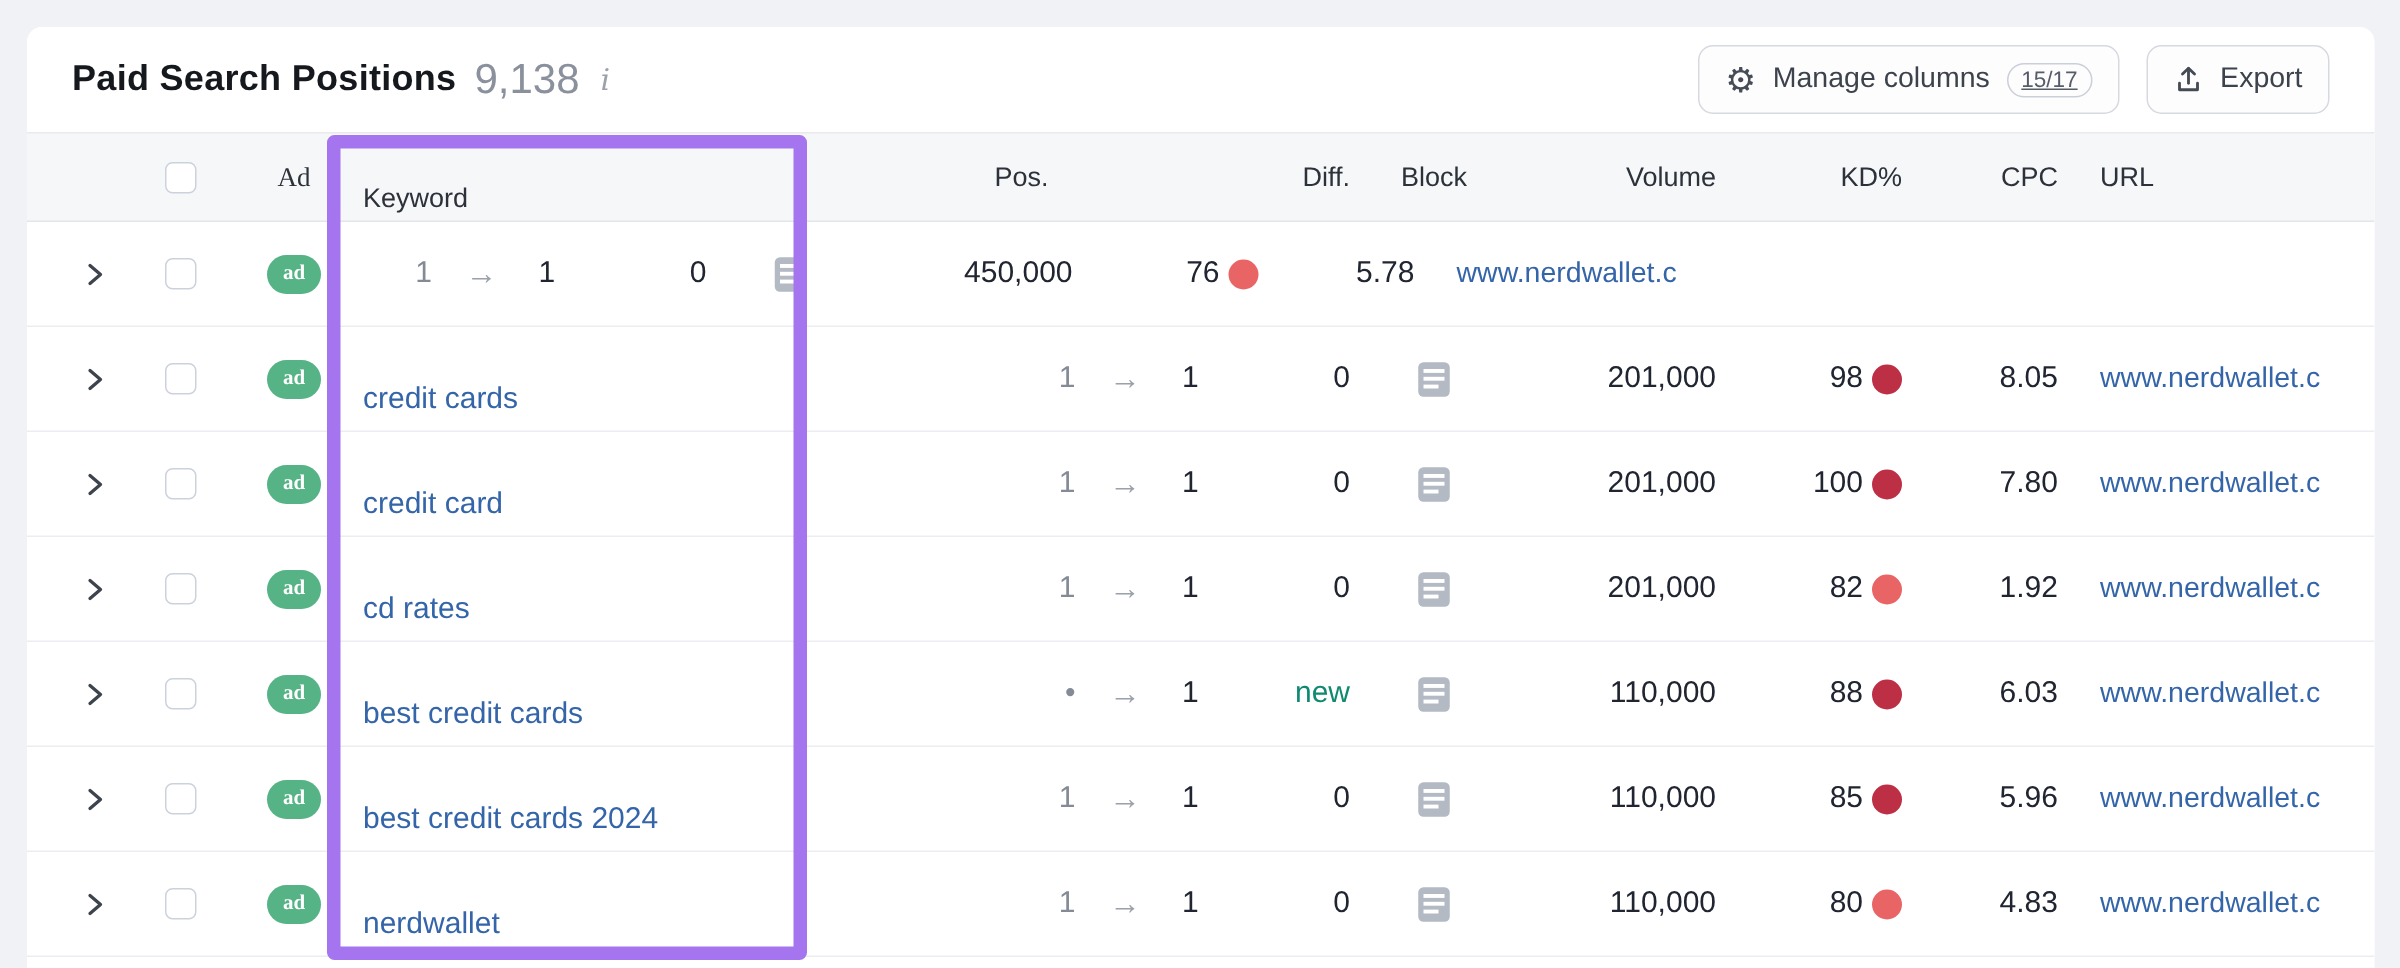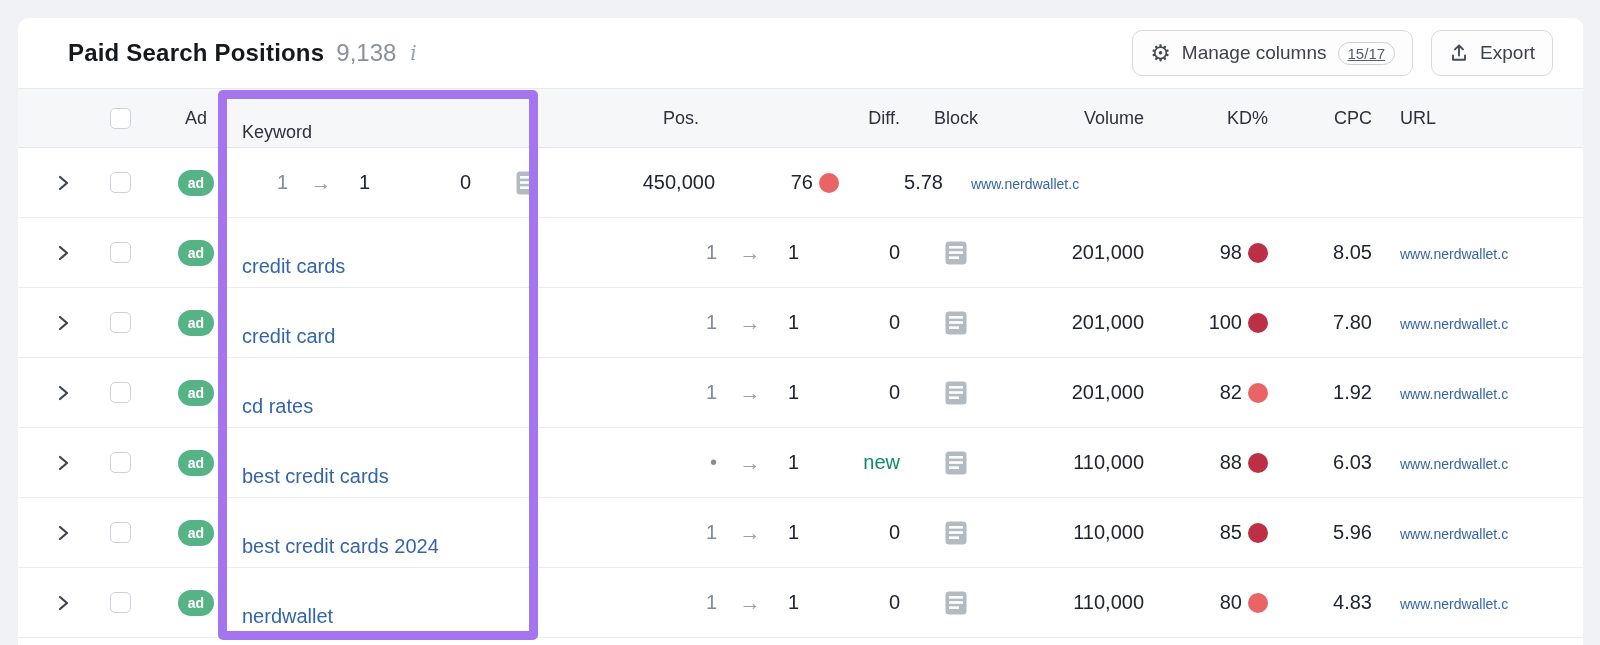--- a/index.html
+++ b/index.html
@@ -2,64 +2,64 @@
 <html><head>
 <meta charset="utf-8">
 <style>
   * { margin:0; padding:0; box-sizing:border-box; }
   html,body { width:1600px; height:645px; overflow:hidden; background:#f1f2f6;
               font-family:"Liberation Sans", sans-serif; }
   .card { position:absolute; left:18px; top:18px; width:1565px; height:660px;
           background:#ffffff; border-radius:10px; overflow:hidden; }
 
   
-  .titlebar { height:70px; display:flex; align-items:center; padding:0 30px; background:#fff;margin-left:20px; }
+  .titlebar { height:70px; display:flex; align-items:center; padding:0 30px; background:#fff; }
   .title { font-size:24px; font-weight:700; color:#15181d; letter-spacing:.2px; }
-  .count { font-size:24px; font-weight:400; color:#8a919c; margin-left:12px; }
+  .count { font-size:28px; font-weight:400; color:#8a919c; margin-left:12px; }
   .info-i { font-family:"DejaVu Serif", serif; font-style:italic; font-size:20px;
             color:#9ba2ac; margin-left:14px; cursor:pointer; }
   .btn-group { margin-left:auto; display:flex; gap:18px; }
   .btn { display:flex; align-items:center; gap:11px; height:46px; padding:0 17px;
          border:1.5px solid #d6d9e0; border-radius:10px; background:#fdfdfe;
          font-size:19px; font-weight:500; color:#3d434c; cursor:pointer; }
   .gear { font-size:23px; color:#474d56; line-height:1; }
   .pill { border:1.5px solid #cbd0d8; border-radius:13px; padding:2px 9px;
           font-size:15px; font-weight:400; color:#565d68;text-decoration:underline; }
 
   
   .thead { display:flex; align-items:center; height:60px; background:#f6f7f9;
            border-top:1px solid #e8eaee; border-bottom:1px solid #e2e5ea;
            font-size:18px; color:#2c313a; }
   .row { display:flex; align-items:center; height:70px; background:#fff;
          border-bottom:1px solid #ebedf1; font-size:20px; color:#202531; }
 
   .c-expand { flex:0 0 64px; display:flex; padding-left:38px; }
   .c-check  { flex:0 0 76px; display:flex; justify-content:center; }
-  .c-ad     { flex:0 0 76px; display:flex; justify-content:center; }
+  .c-ad     { flex:0 0 76px; display:flex; justify-content:center;font-family:Liberation Serif, serif; }
   .c-kw     { flex:0 0 429px; padding-left:8px; overflow:hidden; white-space:nowrap;margin-top:28px; }
   .c-pos    { flex:0 0 140px; display:flex; align-items:center; }
   .c-diff   { flex:0 0 105px; text-align:right; padding-right:8px; }
   .c-block  { flex:0 0 96px; display:flex; justify-content:center; }
   .c-vol    { flex:0 0 148px; text-align:right; padding-right:8px; }
   .c-kd     { flex:0 0 124px; display:flex; align-items:center; justify-content:flex-end;
               padding-right:8px; gap:6px; }
   .c-cpc    { flex:0 0 104px; text-align:right; padding-right:8px; }
   .c-url    { flex:1 1 auto; padding-left:20px; overflow:hidden; white-space:nowrap; }
 
   .thead .c-pos { display:block; padding-right:36px; }
   .thead .c-kd  { display:block; text-align:right; padding-right:8px; }
 
   .chev { display:inline-flex; cursor:pointer; }
   .checkbox { width:21px; height:21px; border:1.6px solid #ccd2dc; border-radius:5px;
               background:#fff; cursor:pointer; }
   .ad-badge { display:inline-flex; align-items:center; justify-content:center;
               min-width:36px; height:26px; padding:0 8px; border-radius:13px;
               background:#56b385; color:#fff; font-size:14px; font-weight:700; cursor:pointer; }
   .kw-link, .url-link { color:#3565a9; text-decoration:none; cursor:pointer; }
-  .url-link { font-size:14px; }
+  .url-link { font-size:19px; }
 
   .pos-old { flex:0 0 54px; text-align:right; color:#848b96; }
   .pos-arrow { flex:0 0 66px; text-align:center; color:#9aa1ab; font-size:21px; }
   .pos-new { flex:0 0 20px; padding-left:5px; text-align:left; color:#202531; }
 
   .diff-val.new { color:#0f8a70; }
   .block-icon { display:inline-flex; cursor:pointer; }
   .kd-dot { width:20px; height:20px; border-radius:50%; display:inline-block; }
   .kd-dot.very-hard { background:#bd2f44; }
   .kd-dot.hard { background:#e96464; }

